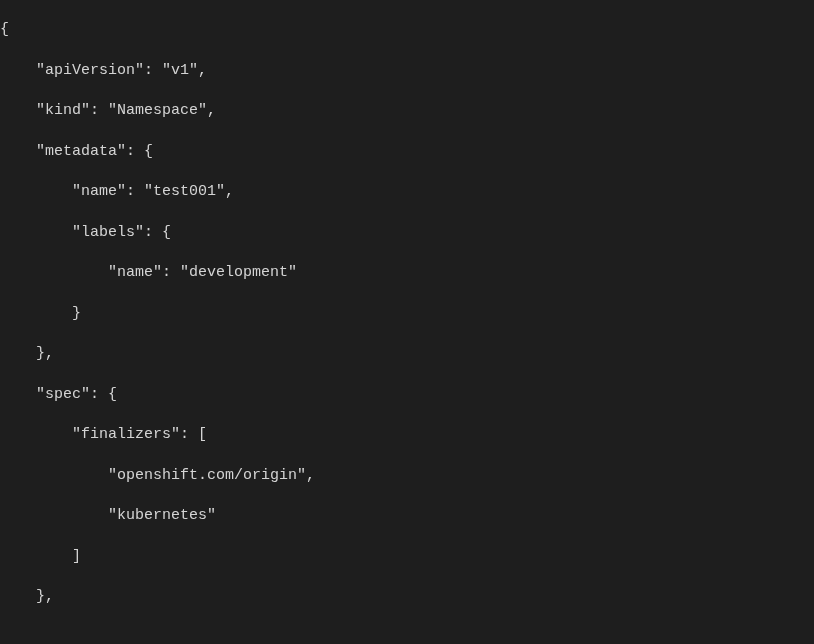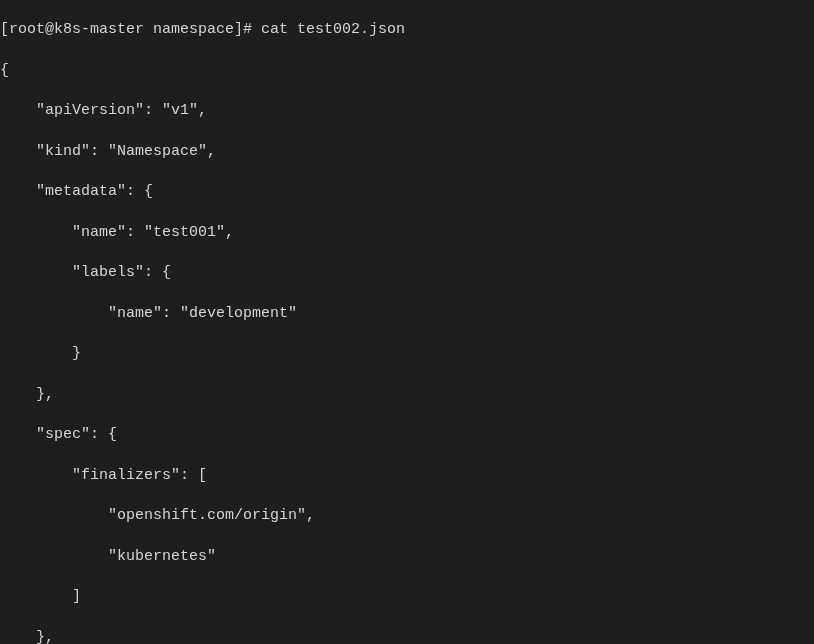--- a/index.html
+++ b/index.html
@@ -19,21 +19,20 @@
     white-space: pre;
   }
   .line {
     display: block;
   }
 </style>
 </head>
 <body>
 
 <div class="terminal">
-<span class="line"><span>[root@k8s-master namespace]# cat test002.json</span></span>
 <span class="line">{</span>
 <span class="line">    "apiVersion": "v1",</span>
 <span class="line">    "kind": "Namespace",</span>
 <span class="line">    "metadata": {</span>
 <span class="line">        "name": "test001",</span>
 <span class="line">        "labels": {</span>
 <span class="line">            "name": "development"</span>
 <span class="line">        }</span>
 <span class="line">    },</span>
 <span class="line">    "spec": {</span>

